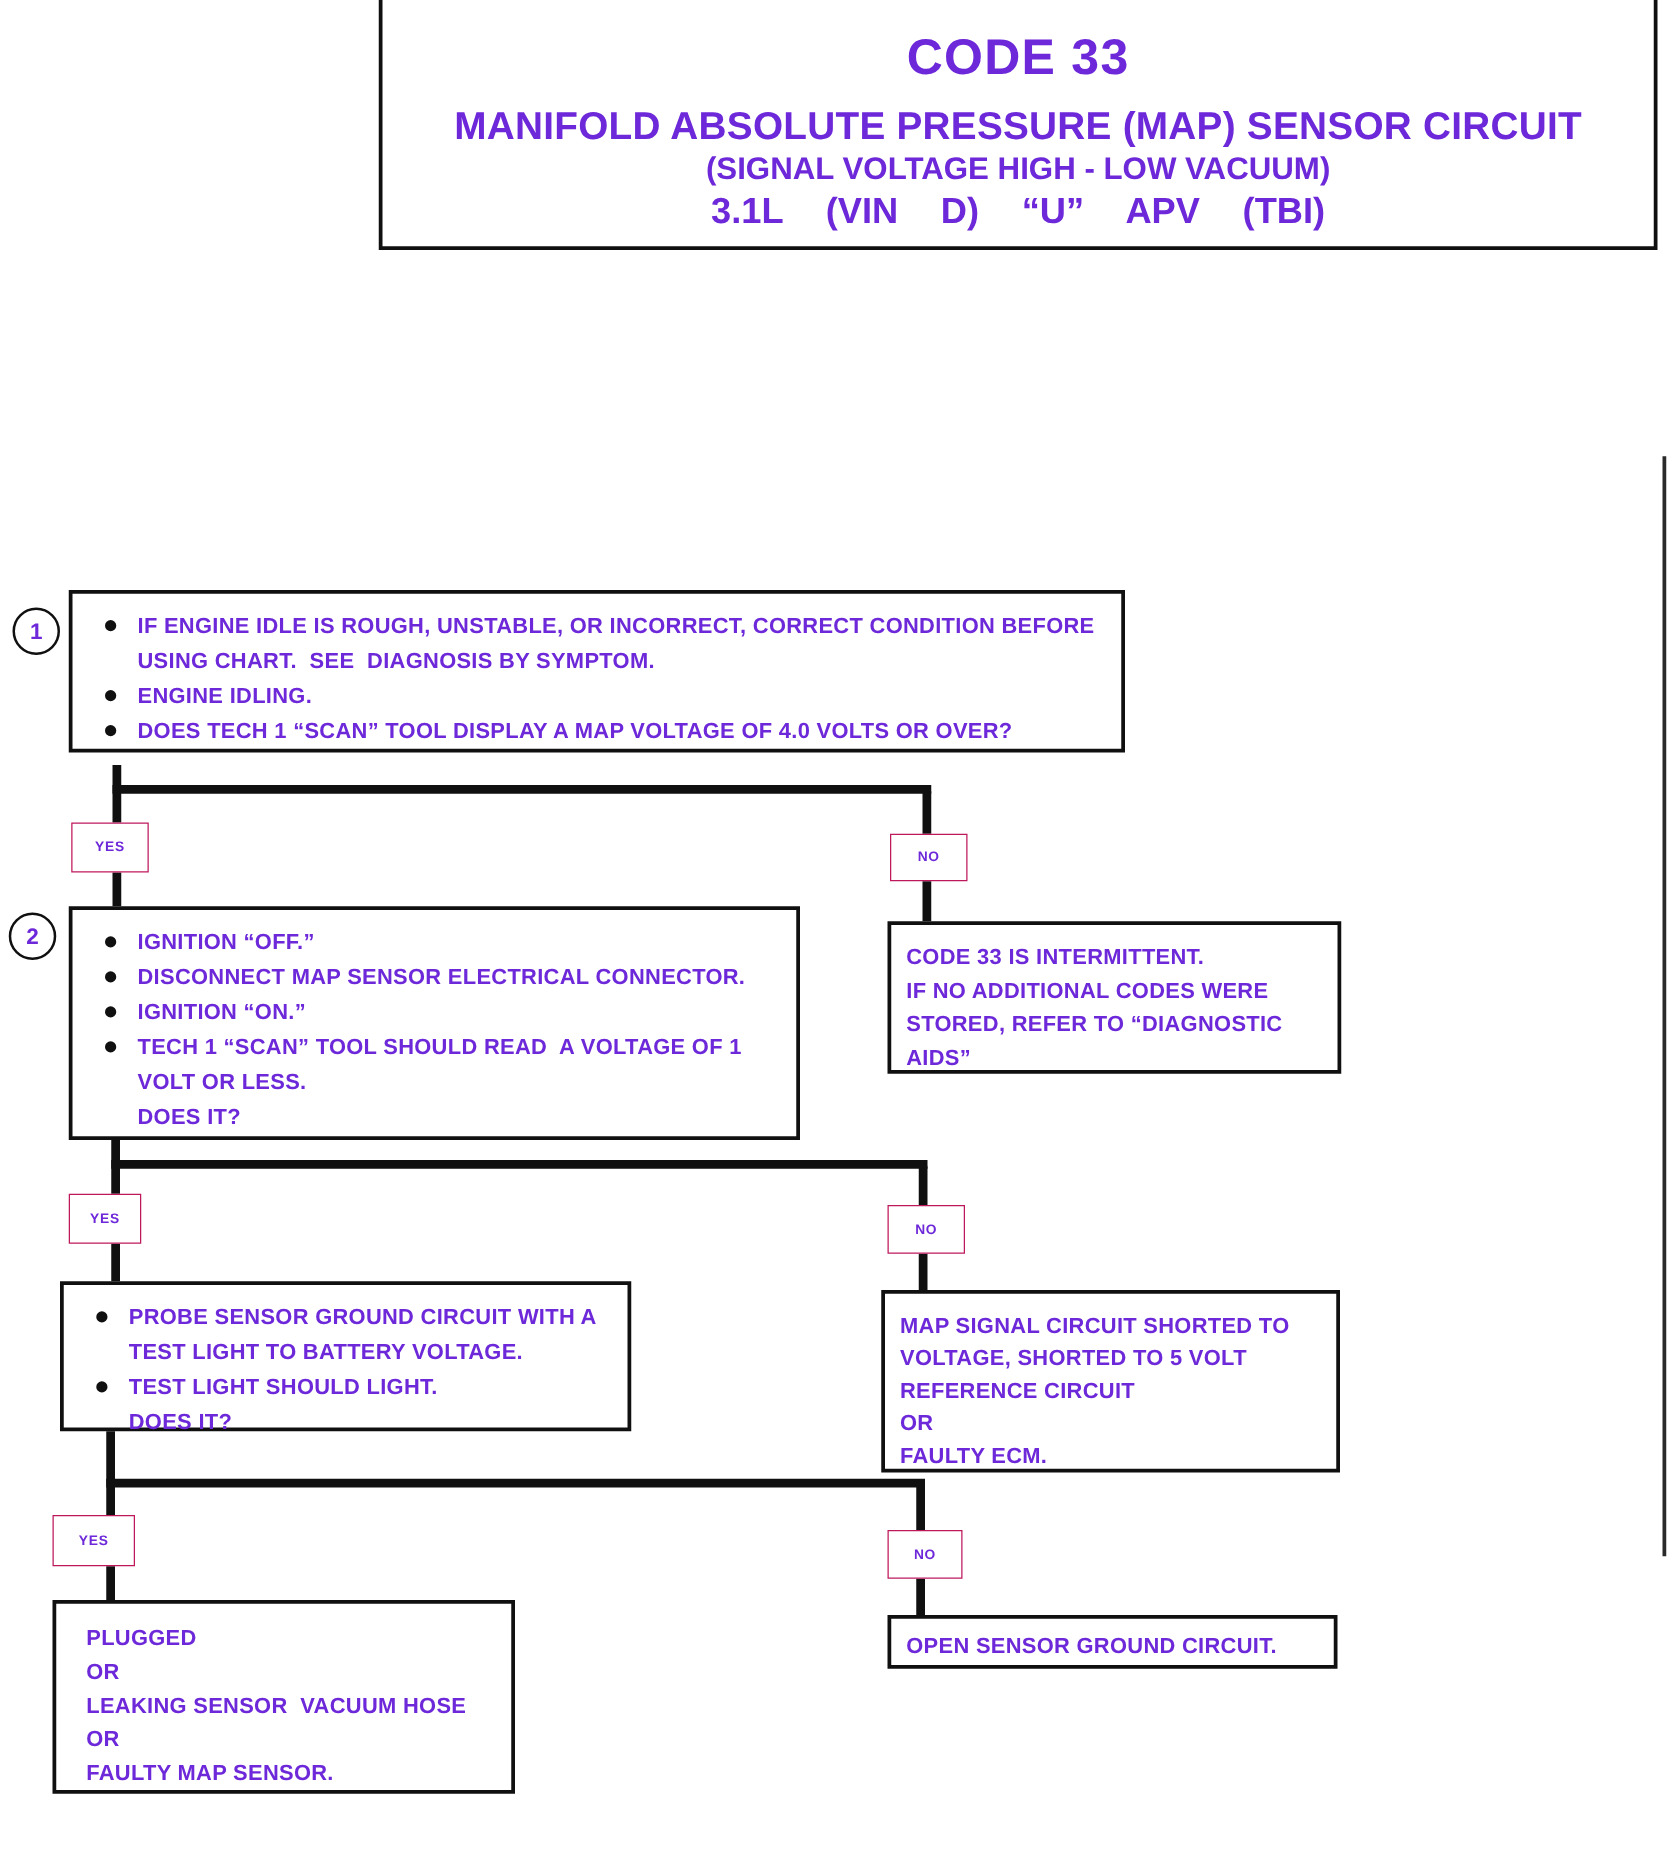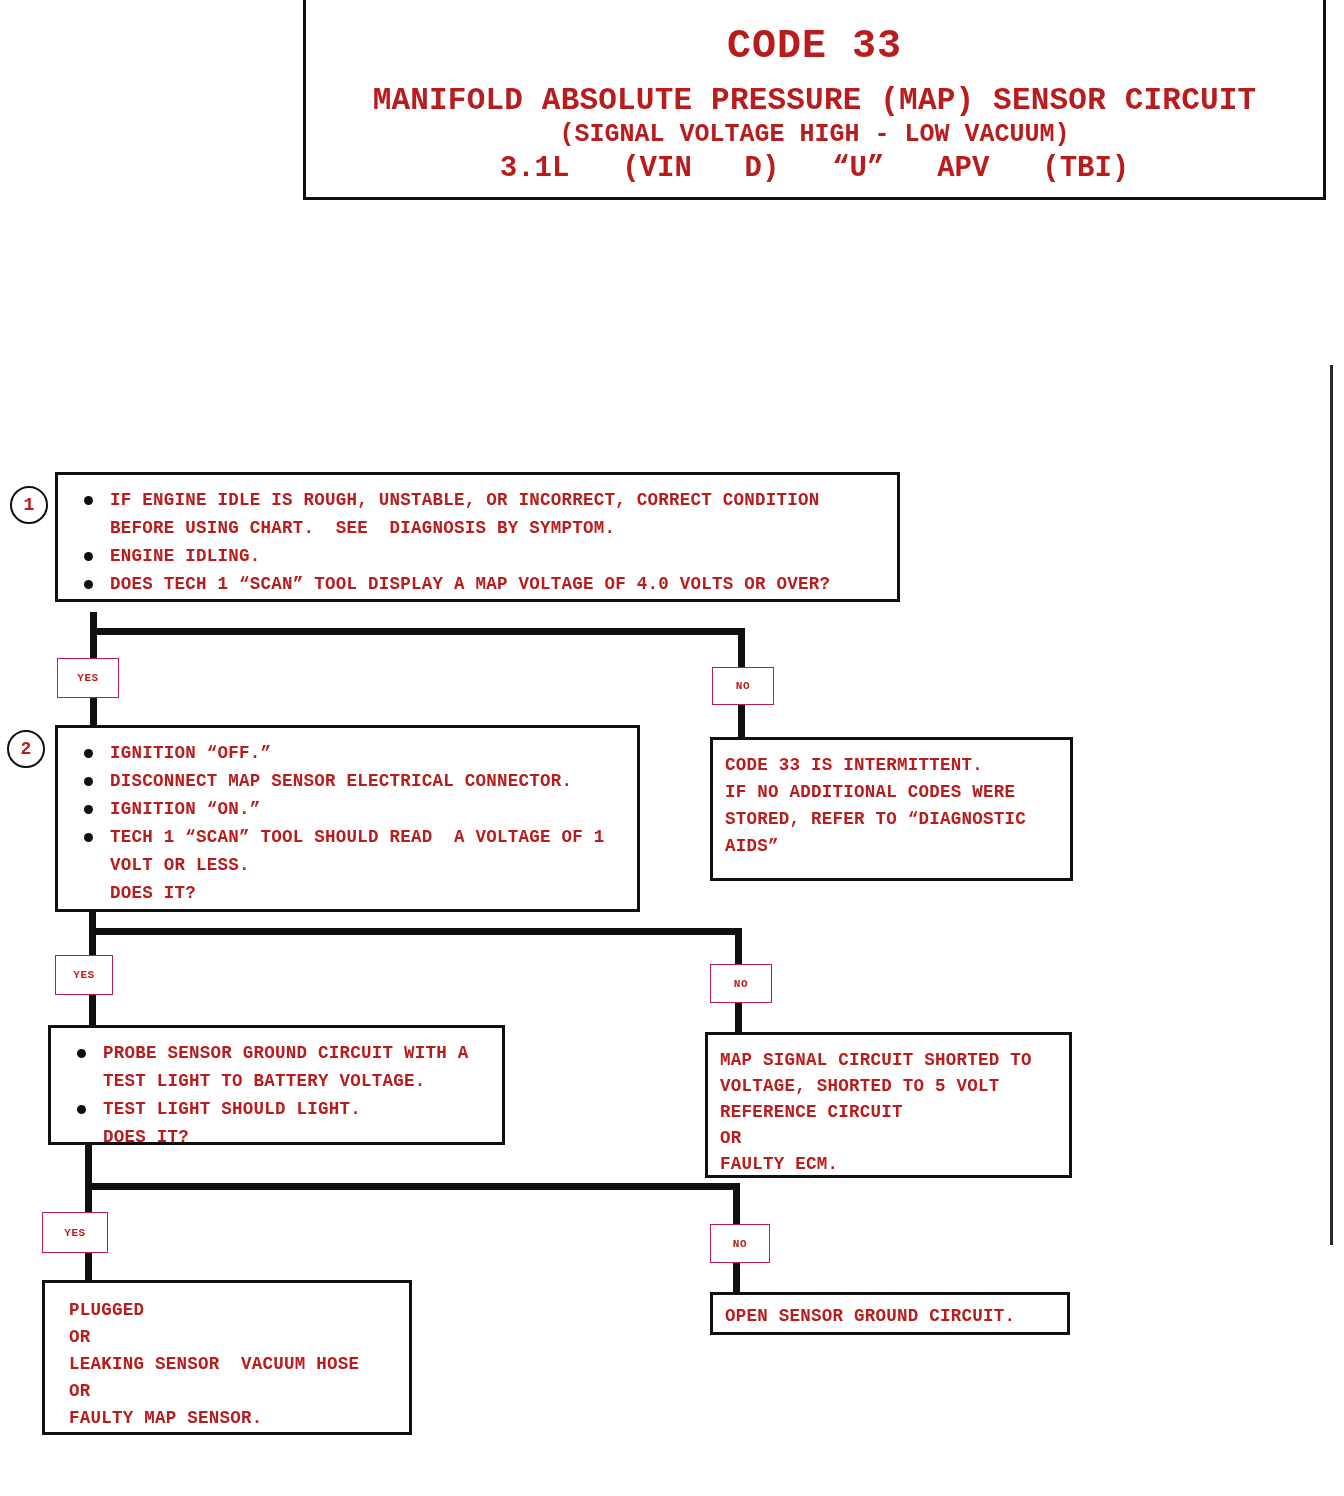--- a/index.html
+++ b/index.html
@@ -1,22 +1,22 @@
 <!DOCTYPE html>
 <html><head>
 <meta charset="utf-8">
 <style>
   html,body{margin:0;padding:0;background:#ffffff;}
   .page{
     position:relative;
     width:1344px;height:1496px;
     background:#ffffff;
-    font-family:Liberation Mono, monospace;
+    font-family:Liberation Sans, sans-serif;
     font-weight:700;
-    color:#b91c1c;
+    color:#6d28d9;
     overflow:hidden;
   }
   .pre{white-space:pre-wrap;}
   
   .title-box{
     position:absolute;left:303px;top:-4px;width:1023px;height:204px;
     border:3px solid #101010;border-top-width:4px;
     box-sizing:border-box;text-align:center;background:#fff;
   }
   .t-code{margin-top:24px;font-size:40px;letter-spacing:1px;}
@@ -123,21 +123,21 @@
       <span class="dot"></span>
       <span class="btxt pre">IGNITION “ON.”</span>
     </div>
     <div class="brow">
       <span class="dot"></span>
       <span class="btxt pre" style="max-width:510px;">TECH 1 “SCAN” TOOL SHOULD READ  A VOLTAGE OF 1 VOLT OR LESS.</span>
     </div>
     <div class="plain-indent pre">DOES IT?</div>
   </div>
 
-  <div class="box text-box" style="left:710px;top:737px;width:363px;height:144px;">
+  <div class="box text-box" style="left:710px;top:737px;width:363px;height:122px;">
     <div class="text-line pre">CODE 33 IS INTERMITTENT.</div>
     <div class="text-line pre">IF NO ADDITIONAL CODES WERE</div>
     <div class="text-line pre">STORED, REFER TO “DIAGNOSTIC</div>
     <div class="text-line pre">AIDS”</div>
   </div>
 
   <div class="label-box" style="left:55px;top:955px;width:58px;height:40px;">
     <span>YES</span>
   </div>
   <div class="label-box" style="left:710px;top:964px;width:62px;height:39px;">

